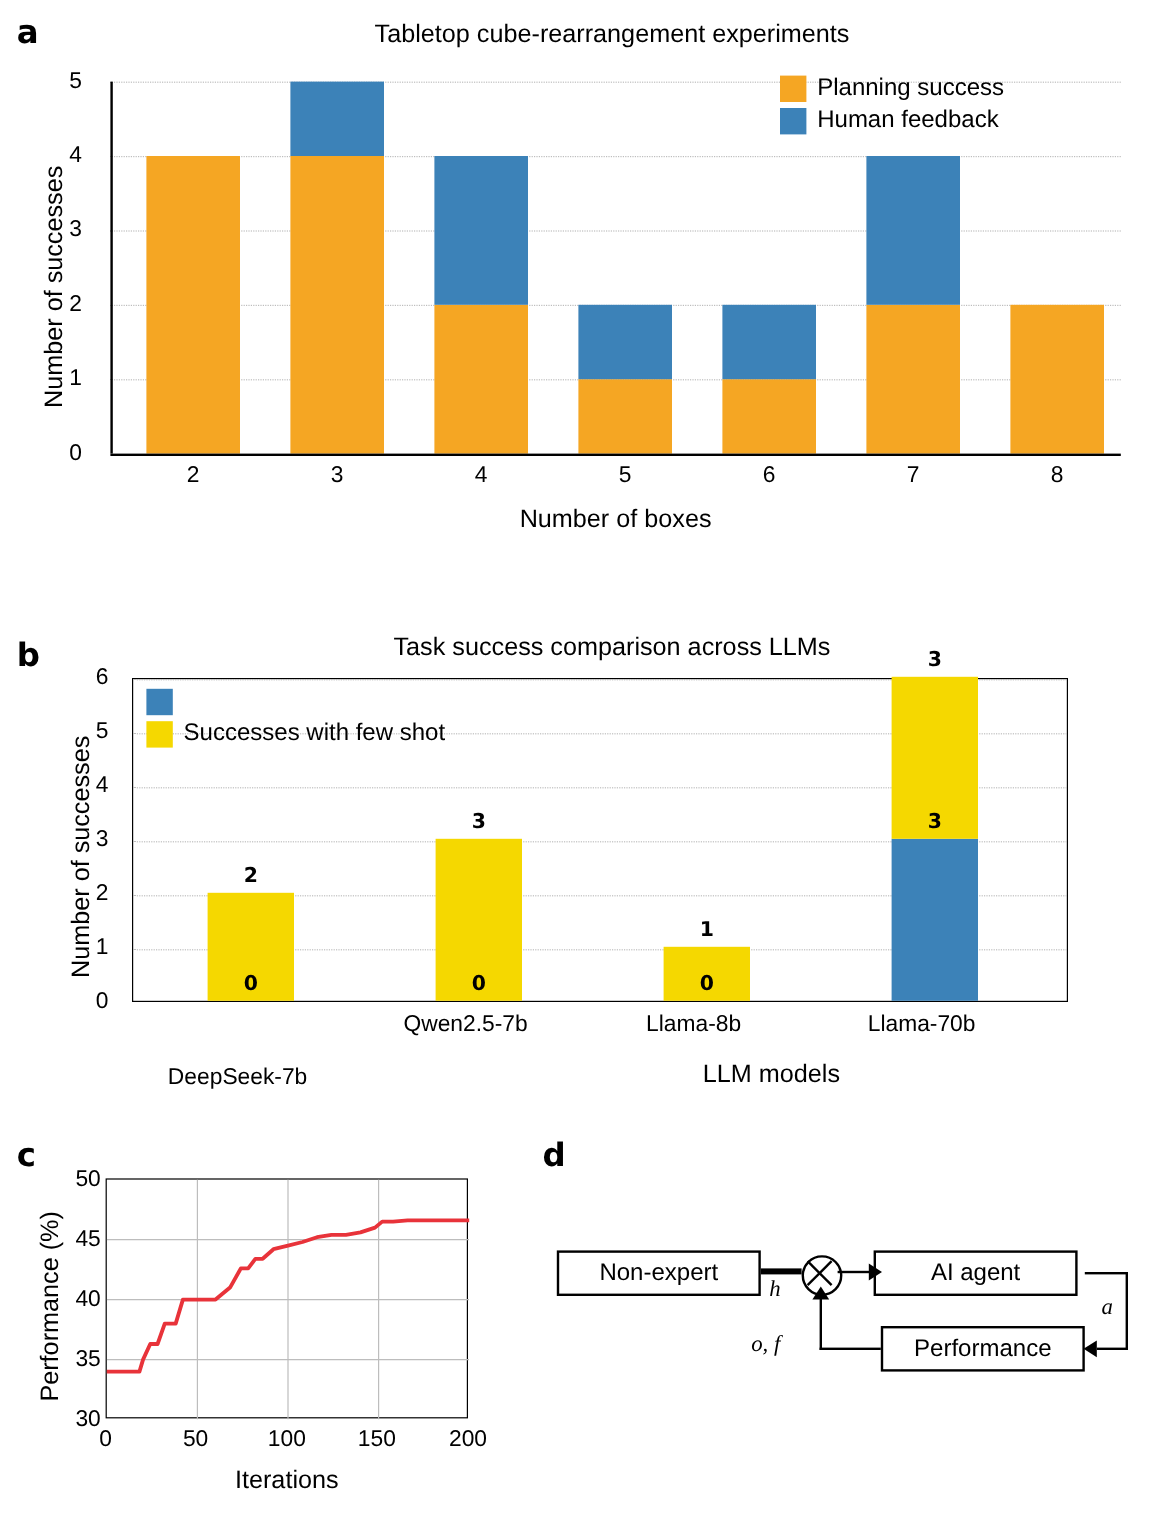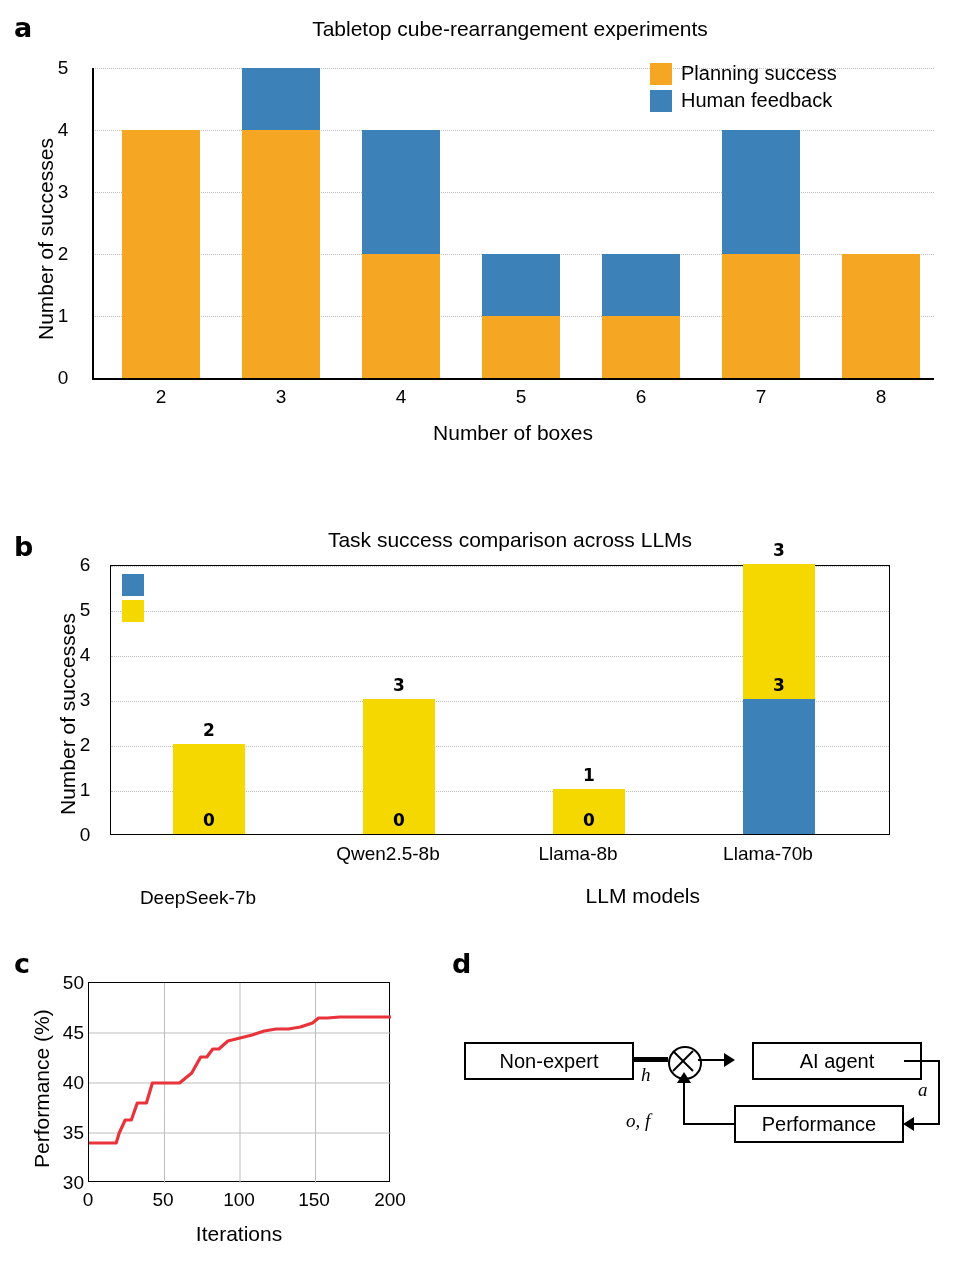--- a/index.html
+++ b/index.html
@@ -229,33 +229,34 @@
 
 <div class="tick-label" style="left:68px; top:554px; width:34px;">6</div>
 <div class="tick-label" style="left:68px; top:599px; width:34px;">5</div>
 <div class="tick-label" style="left:68px; top:644px; width:34px;">4</div>
 <div class="tick-label" style="left:68px; top:689px; width:34px;">3</div>
 <div class="tick-label" style="left:68px; top:734px; width:34px;">2</div>
 <div class="tick-label" style="left:68px; top:779px; width:34px;">1</div>
 <div class="tick-label" style="left:68px; top:824px; width:34px;">0</div>
 
 <div class="tick-label" style="left:98px; top:843px; width:200px;margin-top:44px;">DeepSeek-7b</div>
-<div class="tick-label" style="left:288px; top:843px; width:200px;">Qwen2.5-8b</div>
+<div class="tick-label" style="left:288px; top:843px; width:200px;">Qwen2.5-7b</div>
 <div class="tick-label" style="left:478px; top:843px; width:200px;">Llama-8b</div>
 <div class="tick-label" style="left:668px; top:843px; width:200px;">Llama-70b</div>
 
 <div class="axis-title" style="left:300px; top:884px; width:400px;text-align:right;">LLM models</div>
 <div class="axis-title vrot" style="left:56px; top:815px;">Number of successes</div>
 
 <div class="legend-box" style="left:122px; top:574px;">
   <div class="legend-row">
     <div class="legend-swatch" style="background:#3C82B8;"></div>
   </div>
   <div class="legend-row">
     <div class="legend-swatch" style="background:#F5D800;"></div>
+    <div class="legend-label">Successes with few shot</div>
   </div>
 </div>
 
 <div class="panel-letter" style="left:14px; top:948px;">c</div>
 
 <div class="plot" style="left:88px; top:982px; width:302px; height:200px; border:1.5px solid #000; background:#fff;">
   <svg width="302" height="200" viewBox="0 0 302 200" style="display:block;">
 
     <line x1="0" y1="50" x2="302" y2="50" stroke="#bdbdbd" stroke-width="1"></line>
     <line x1="0" y1="100" x2="302" y2="100" stroke="#bdbdbd" stroke-width="1"></line>
@@ -279,21 +280,21 @@
 <div class="tick-label" style="left:217px; top:1189px; width:44px;">100</div>
 <div class="tick-label" style="left:292px; top:1189px; width:44px;">150</div>
 <div class="tick-label" style="left:368px; top:1189px; width:44px;">200</div>
 
 <div class="axis-title" style="left:139px; top:1222px; width:200px;">Iterations</div>
 <div class="axis-title vrot" style="left:30px; top:1168px;">Performance (%)</div>
 
 <div class="panel-letter" style="left:452px; top:948px;">d</div>
 
 <div class="dbox" style="left:464px; top:1042px; width:170px; height:38px;">Non-expert</div>
-<div class="dbox" style="left:752px; top:1042px; width:170px; height:38px;">AI agent</div>
+<div class="dbox" style="left:728px; top:1042px; width:170px; height:38px;">AI agent</div>
 <div class="dbox" style="left:734px; top:1105px; width:170px; height:38px;">Performance</div>
 
 <div style="position:absolute; left:668px; top:1046px; width:30px; height:30px; border:2px solid #000; border-radius:50%; background:#fff;"></div>
 <div style="position:absolute; left:668px; top:1046px; width:30px; height:30px;">
   <svg width="30" height="30" viewBox="0 0 30 30">
       <line x1="5" y1="5" x2="25" y2="25" stroke="#000" stroke-width="2"></line>
       <line x1="25" y1="5" x2="5" y2="25" stroke="#000" stroke-width="2"></line>
     </svg>
 </div>
 

